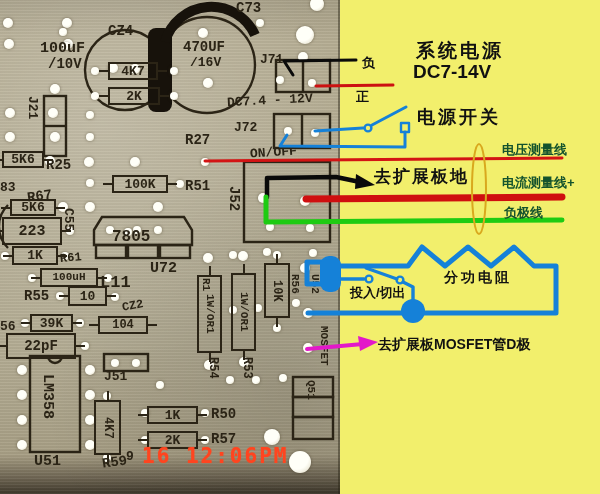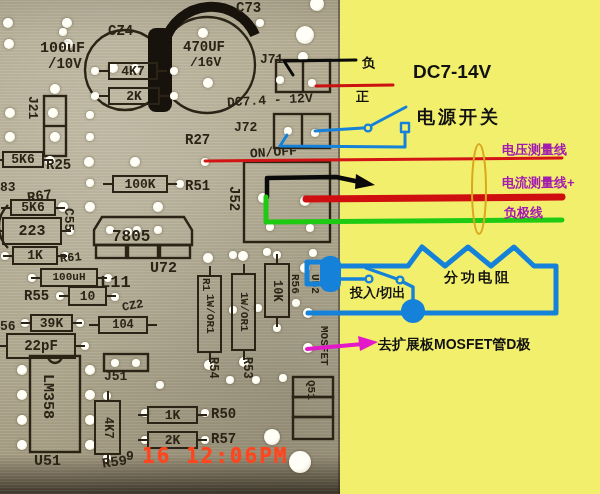--- a/index.html
+++ b/index.html
@@ -24,21 +24,21 @@
   .pcb-box.h:before{width:9px;height:2px;left:-11px;top:calc(50% - 1px);}
   .pcb-box.h:after{width:9px;height:2px;right:-11px;top:calc(50% - 1px);}
   .pcb-box.v:before{width:2px;height:9px;top:-11px;left:calc(50% - 1px);}
   .pcb-box.v:after{width:2px;height:9px;bottom:-11px;left:calc(50% - 1px);}
   .pcb-box.v span{writing-mode:vertical-rl;}
   .pad{position:absolute;border-radius:50%;z-index:2;
     background:radial-gradient(circle at 35% 30%, #fffff8 55%, #ddd6bd);
     box-shadow:0 0 3px rgba(60,50,30,.55);}
   
   .ann{position:absolute;font-weight:bold;color:#111;white-space:nowrap;z-index:6;line-height:1.1;}
-  .ann.red{color:#a21caf;}
+  .ann.red{color:#14532d;}
   #svg-silk,#svg-wires{position:absolute;left:0;top:0;z-index:4;}
   #svg-silk{z-index:1;}
   #timestamp{position:absolute;left:142px;top:444px;z-index:7;color:#ff4420;
     font-family:"DejaVu Sans Mono",monospace;font-weight:bold;font-size:21px;
     letter-spacing:2px;text-shadow:0 0 1px rgba(255,80,20,.8);}
 </style>
 </head>
 <body>
 
 <div id="stage">
@@ -290,23 +290,25 @@
       <polyline points="403,282 413,287 413,302" stroke="#1581d8" stroke-width="3.4"></polyline>
       <circle cx="413" cy="311" r="12" fill="#1581d8"></circle>
 
       <line x1="307" y1="349" x2="363" y2="344" stroke="#e318c9" stroke-width="4"></line>
       <polygon points="358,336 378,342 360,351" fill="#e318c9"></polygon>
     </g>
   </svg>
 
   <div class="ann" style="left:362px;top:56px;font-size:13px;">负</div>
   <div class="ann" style="left:356px;top:90px;font-size:13px;">正</div>
+  <div class="ann" style="left:416px;top:41px;font-size:19px;letter-spacing:3px;">系统电源</div>
   <div class="ann" style="left:413px;top:62px;font-size:19px;">DC7-14V</div>
   <div class="ann" style="left:417px;top:108px;font-size:18px;letter-spacing:3px;">电源开关</div>
   <div class="ann red" style="left:502px;top:143px;font-size:13px;">电压测量线</div>
   <div class="ann red" style="left:502px;top:176px;font-size:13px;">电流测量线+</div>
   <div class="ann red" style="left:504px;top:206px;font-size:13px;">负极线</div>
+  <div class="ann" style="left:374px;top:168px;font-size:17px;letter-spacing:2px;">去扩展板地</div>
   <div class="ann" style="left:350px;top:286px;font-size:13px;">投入/切出</div>
   <div class="ann" style="left:444px;top:270px;font-size:14px;letter-spacing:3px;">分功电阻</div>
   <div class="ann" style="left:378px;top:337px;font-size:14px;">去扩展板MOSFET管D极</div>
 
   <div id="timestamp">16 12:06PM</div>
 </div>
 
 </body></html>

